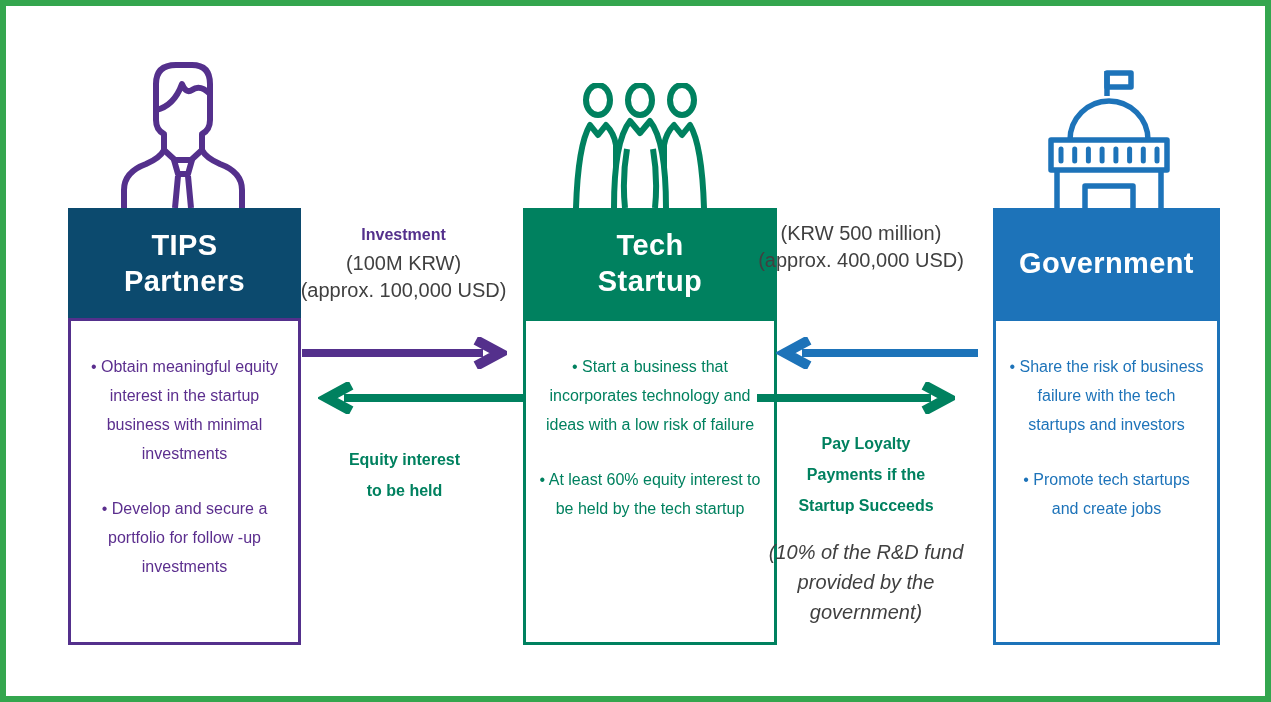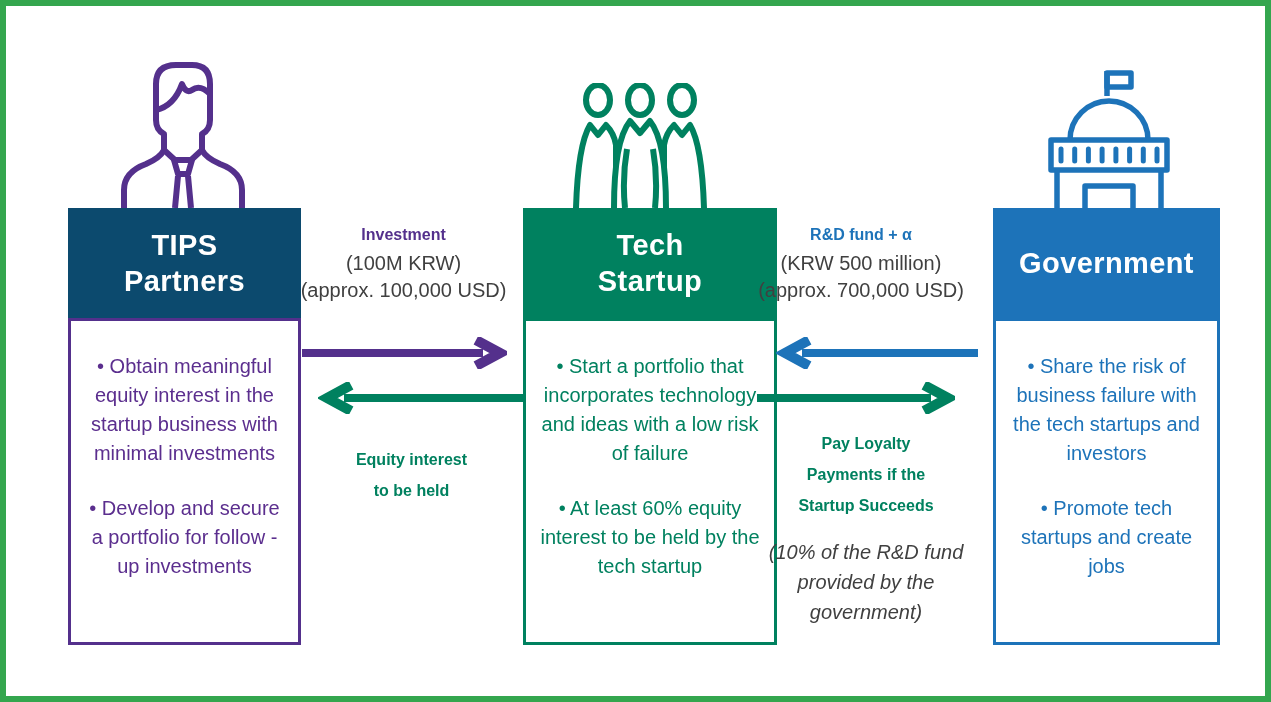--- a/index.html
+++ b/index.html
@@ -26,21 +26,21 @@
   }
   .col{position:absolute;top:0;height:702px;}
   .col-tips  .head{background:#0c4a6e;}
   .col-tech  .head{background:#00815f;}
   .col-gov   .head{background:#1d73b9;}
 
   
   .bodybox{
     position:absolute;top:318px;left:0;width:100%;height:327px;
     box-sizing:border-box;background:#ffffff;
-    text-align:center;font-size:20px;line-height:29px;
+    text-align:center;font-size:16px;line-height:29px;
     padding:31px 12px 0;
   }
   .bodybox p{margin:0 0 26px;}
   .col-tips .bodybox{border:3px solid #54308c;color:#5b2e8e;}
   .col-tech .bodybox{border:3px solid #00815f;color:#00815f;}
   .col-gov  .bodybox{border:3px solid #1d73b9;color:#1d73b9;}
 
   .icon{position:absolute;}
 
   
@@ -91,21 +91,21 @@
         <ellipse cx="28" cy="17" rx="12" ry="15"></ellipse>
         <ellipse cx="70" cy="17" rx="12" ry="15"></ellipse>
         <ellipse cx="112" cy="17" rx="12" ry="15"></ellipse>
       </g>
     </svg>
     <header class="head">
       <span>Tech</span>
       <span>Startup</span>
     </header>
     <div class="bodybox">
-      <p>• Start a portfolio that incorporates technology and ideas with a low risk of failure</p>
+      <p>• Start a business that incorporates technology and ideas with a low risk of failure</p>
       <p>• At least 60% equity interest to be held by the tech startup</p>
     </div>
   </section>
 
   <section class="col col-gov" style="left:993px;width:207px;padding-left:20px;">
     <svg class="icon" style="left:41px;top:68px;" width="150" height="140" viewBox="0 0 150 140">
       <g fill="none" stroke="#1d73b9" stroke-width="5.5" stroke-linejoin="round">
         <path d="M73,3 L73,28"></path>
         <rect x="73" y="5" width="24" height="14"></rect>
         <path d="M36,72 A39,39 0 0 1 114,72"></path>
@@ -132,29 +132,28 @@
       <p>• Promote tech startups and create jobs</p>
     </div>
   </section>
 
   <div class="flow" style="left:300px;top:220px;width:207px;">
     <div class="flow-title c-purple">Investment</div>
     <div class="flow-sub">(100M KRW)</div>
     <div class="flow-sub">(approx. 100,000 USD)</div>
   </div>
 
-  <div class="flow" style="left:304px;top:444px;width:215px;">
+  <div class="flow" style="left:297px;top:444px;width:215px;">
     <div class="flow-title two c-green">Equity interest</div>
     <div class="flow-title two c-green">to be held</div>
   </div>
 
   <div class="flow" style="left:755px;top:220px;width:212px;">
-    <div class="flow-title c-blue">R&amp;D fund + α</div>
     <div class="flow-sub">(KRW 500 million)</div>
-    <div class="flow-sub">(approx. 700,000 USD)</div>
+    <div class="flow-sub">(approx. 400,000 USD)</div>
   </div>
 
   <div class="flow" style="left:748px;top:428px;width:236px;">
     <div class="flow-title two c-green">Pay Loyalty</div>
     <div class="flow-title two c-green">Payments if the</div>
     <div class="flow-title two c-green">Startup Succeeds</div>
     <div class="sub-block">
       <div class="flow-sub wide">(10% of the R&amp;D fund</div>
       <div class="flow-sub wide">provided by the</div>
       <div class="flow-sub wide">government)</div>

